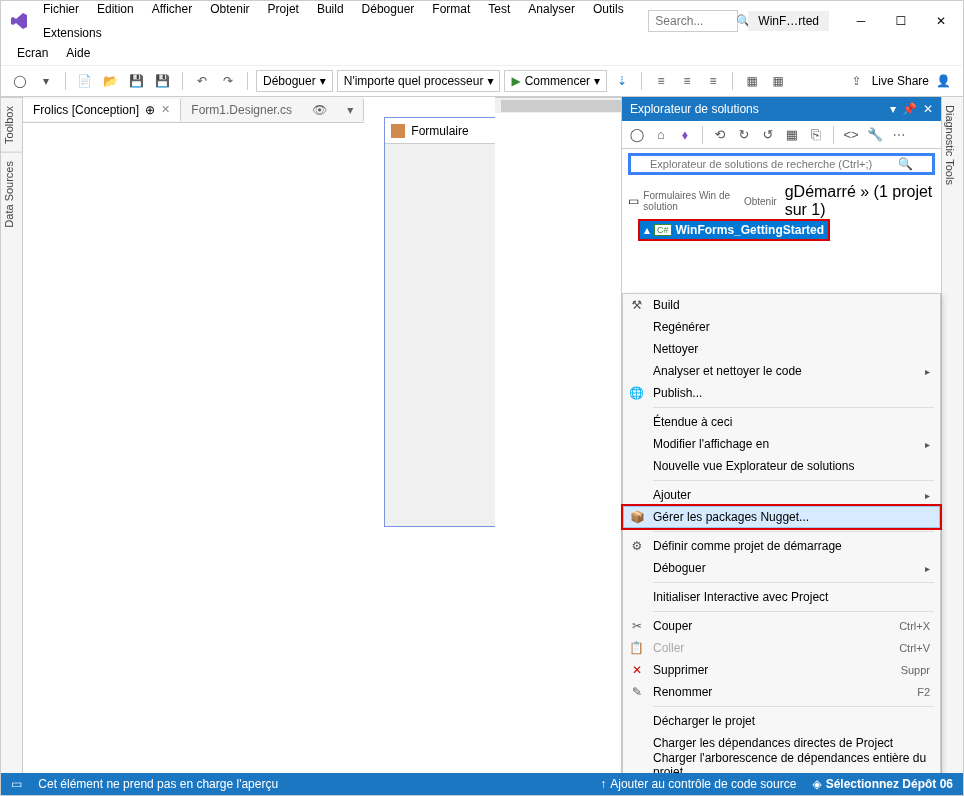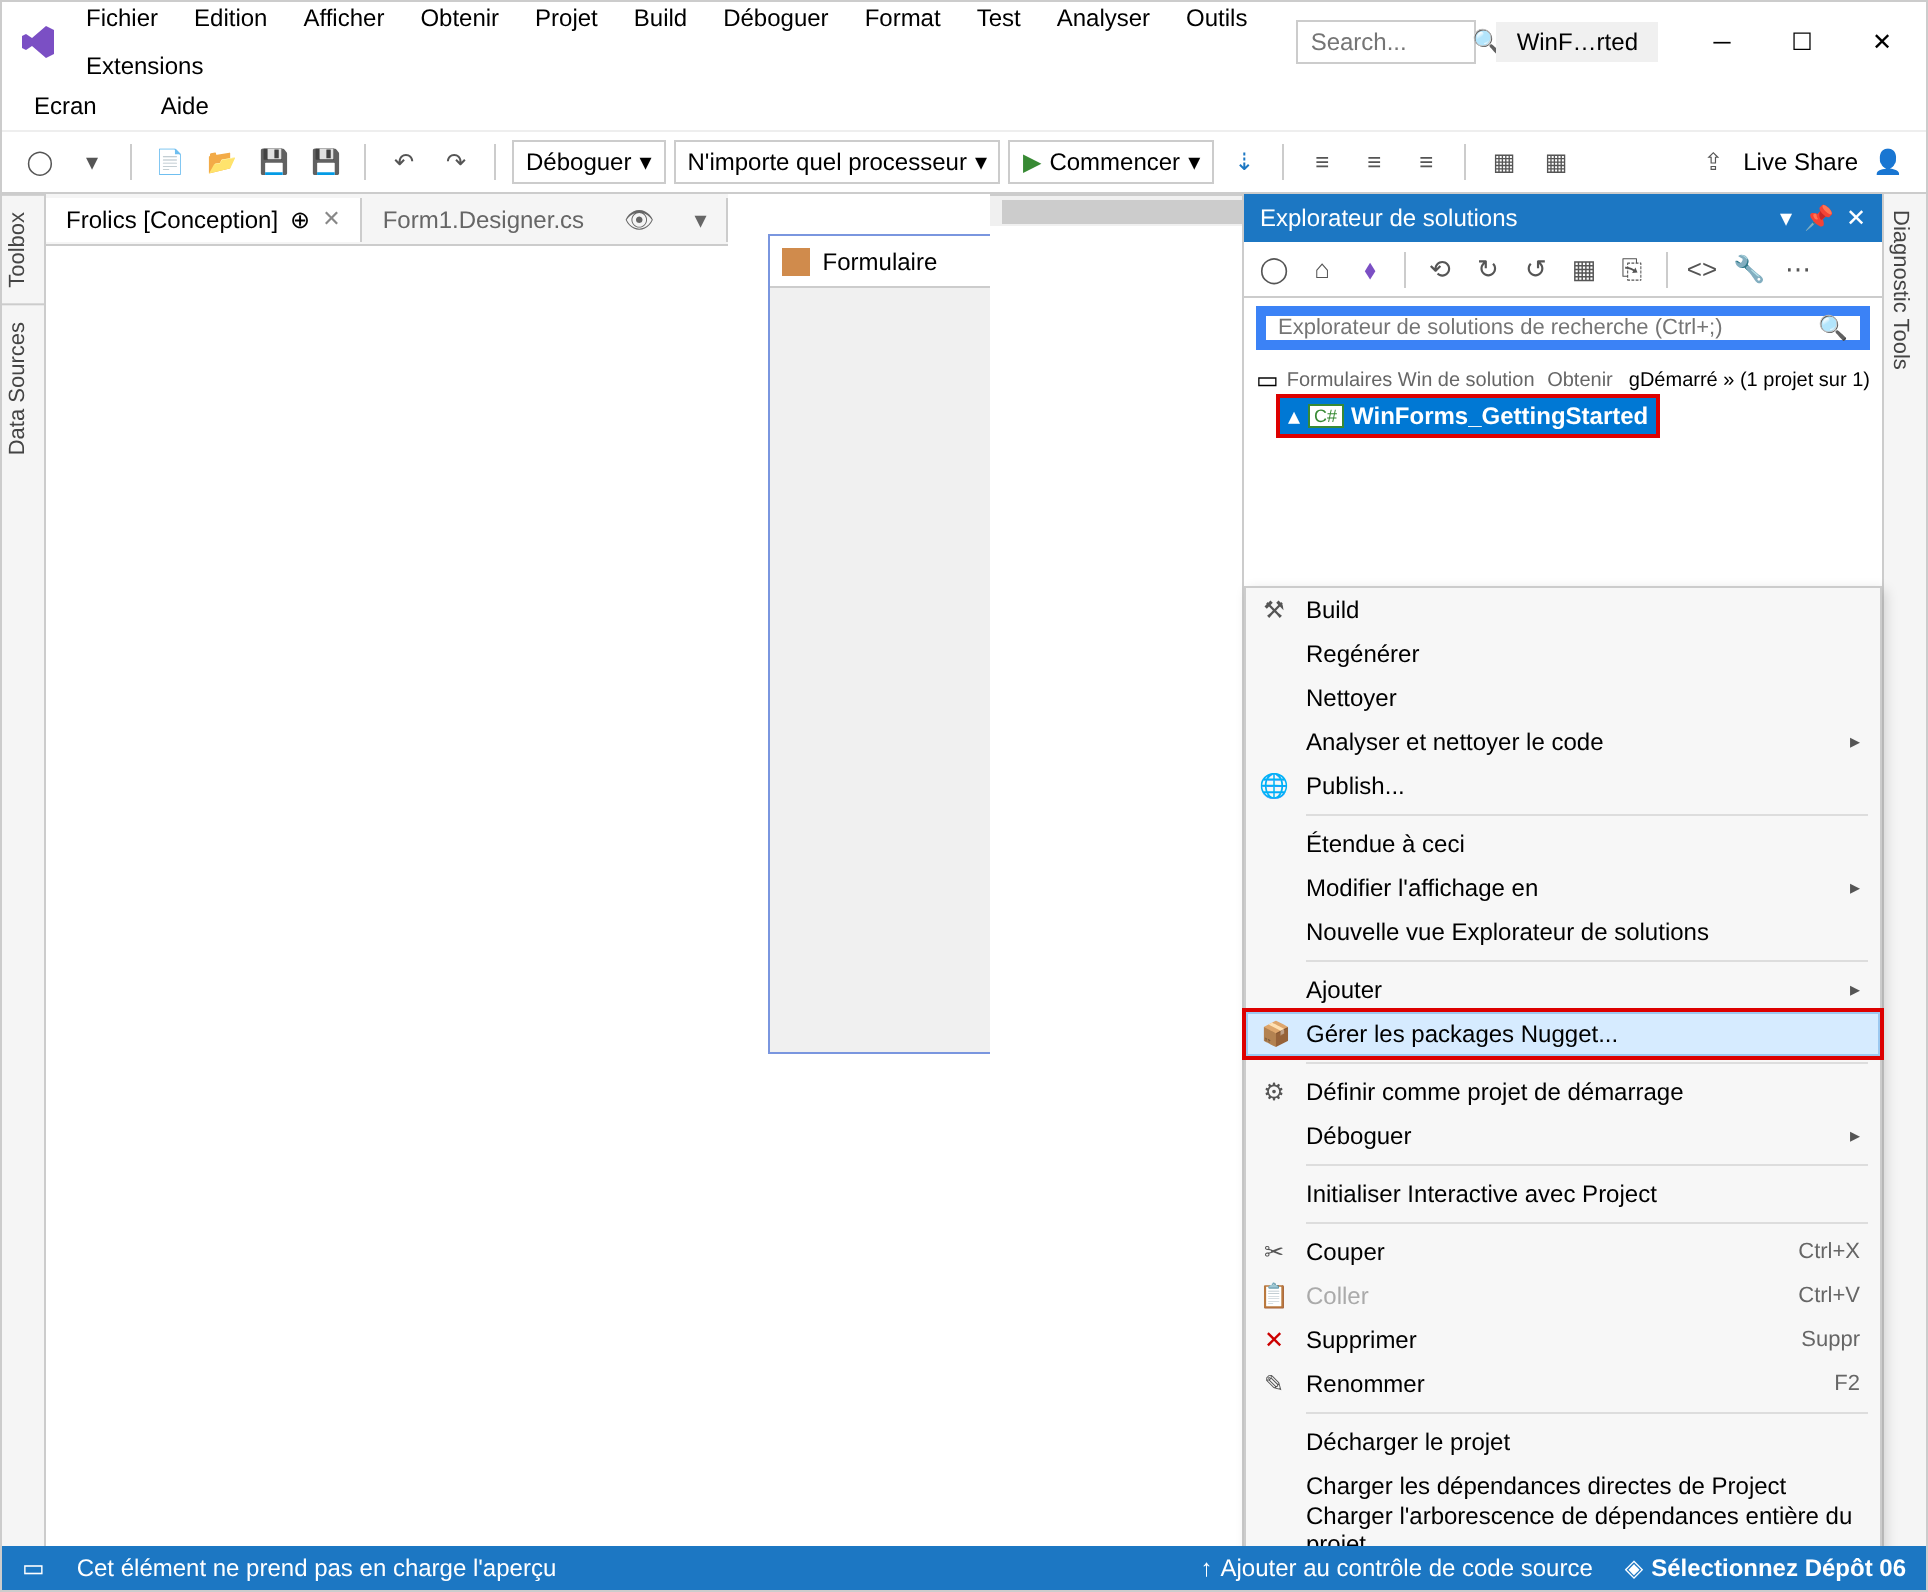--- a/index.html
+++ b/index.html
@@ -10,21 +10,21 @@
 .vs-logo { width: 20px; height: 20px; display: flex; align-items: center; justify-content: center; }
 .menu-row { display: flex; flex-wrap: wrap; gap: 2px; flex: 1; }
 .menu-item { padding: 4px 8px; cursor: default; }
 .search-box { display: flex; align-items: center; border: 1px solid #ccc; padding: 2px 6px; width: 90px; height: 22px; gap: 21px; }
 .search-box input { border: none; outline: none; width: 60px; font-size: 12px; }
 .sln-name { background: #f0f0f0; padding: 3px 10px; margin-left: 4px; }
 .win-controls { display: flex; gap: 12px; margin-left: 12px; }
 .win-btn { width: 28px; height: 22px; display: flex; align-items: center; justify-content: center; }
 
 
-.menurow2 { height: 24px; display: flex; align-items: center; padding: 0 8px; gap: 16px; }
+.menurow2 { height: 24px; display: flex; align-items: center; padding: 0 8px; gap: 2px; }
 
 
 .toolbar { height: 32px; border-top: 1px solid #eee; border-bottom: 1px solid #ccc; display: flex; align-items: center; padding: 0 8px; gap: 4px; }
 .tb-btn { width: 22px; height: 22px; display: flex; align-items: center; justify-content: center; color: #555; }
 .tb-sep { width: 1px; height: 18px; background: #ccc; margin: 0 4px; }
 .tb-combo { border: 1px solid #ccc; padding: 2px 6px; display: flex; align-items: center; gap: 4px; height: 22px; }
 .tb-start { display: flex; align-items: center; gap: 4px; padding: 2px 6px; border: 1px solid #ccc; height: 22px; }
 .play-icon { color: #388a34; }
 .liveshare { margin-left: auto; display: flex; align-items: center; gap: 4px; }
 
@@ -48,21 +48,21 @@
 .form-handle { width: 6px; height: 6px; background: #fff; border: 1px solid #333; position: absolute; }
 .hscroll { height: 16px; background: #f0f0f0; border-top: 1px solid #ccc; display:flex; align-items:center; }
 .hscroll .thumb { height: 12px; width: 120px; background: #ccc; margin-left: 6px; }
 
 
 .solexp { width: 320px; border-left: 1px solid #ccc; display: flex; flex-direction: column; background: #fff; position: relative; }
 .solexp-header { height: 24px; background: #1c77c3; color: #fff; display: flex; align-items: center; padding: 0 8px; font-size: 12px; justify-content: space-between; }
 .solexp-header .hdr-actions { display: flex; gap: 6px; font-size: 11px; }
 .solexp-toolbar { height: 28px; border-bottom: 1px solid #ccc; display: flex; align-items: center; padding: 0 4px; gap: 2px; }
 .sx-btn { width: 22px; height: 22px; display: flex; align-items: center; justify-content: center; color: #555; font-size: 13px; }
-.solexp-search { display: flex; align-items: center; border: 5px solid #3b82f6; margin: 4px 6px; padding: 2px 6px; height: 22px; }
+.solexp-search { display: flex; align-items: center; border: 3px solid #3b82f6; margin: 4px 6px; padding: 2px 19px; height: 22px; }
 .solexp-search input { border: none; outline: none; flex: 1; font-size: 11px; }
 .solexp-tree { padding: 2px 6px; font-size: 11px; }
 .tree-row { display: flex; align-items: center; gap: 4px; padding: 2px 0; }
 .tree-row.sel { background: #0078d4; color: #fff; padding: 2px 4px; }
 .red-box { outline: 2px solid #d00; outline-offset: 0; }
 
 
 .ctx-menu { position: absolute; left: 0; top: 196px; right: 0; background: #f7f7f7; border: 1px solid #ccc; box-shadow: 2px 2px 6px rgba(0,0,0,0.15); z-index: 50; }
 .ctx-item { display: flex; align-items: center; height: 22px; padding: 0 10px 0 30px; position: relative; font-size: 12px; gap: 8px; }
 .ctx-item.highlighted { background: #d6ebff; border: 1px solid #9cc8f0; padding: 0 9px 0 29px; }
@@ -218,21 +218,21 @@
     </div>
     <div class="solexp-search">
       <input placeholder="Explorateur de solutions de recherche (Ctrl+;)" style="">
       <span>🔍</span>
     </div>
     <div class="solexp-tree">
       <div class="tree-row">
         <span>▭</span>
         <span style="font-size:10px;color:#666">Formulaires Win de solution</span>
         <span style="font-size:10px;color:#666;margin-left:auto">Obtenir</span>
-        <span style="font-size:10px;margin-left:4px">gDémarré » (1 projet sur 1)</span>
+        <span style="font-size:16px;margin-left:4px">gDémarré » (1 projet sur 1)</span>
       </div>
       <div class="red-box" style="display:inline-block;margin-left:12px">
         <div class="tree-row sel">
           <span>▴</span>
           <span style="background:#fff;color:#388a34;padding:0 2px;border:1px solid #388a34;font-size:9px">C#</span>
           <b>WinForms_GettingStarted</b>
         </div>
       </div>
     </div>
 

